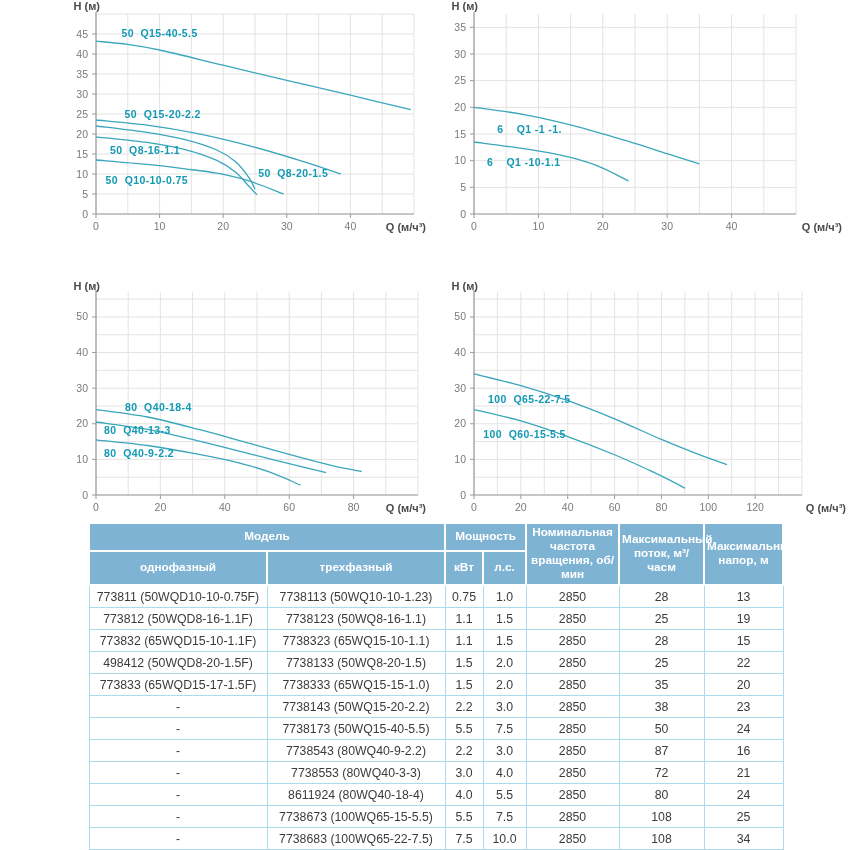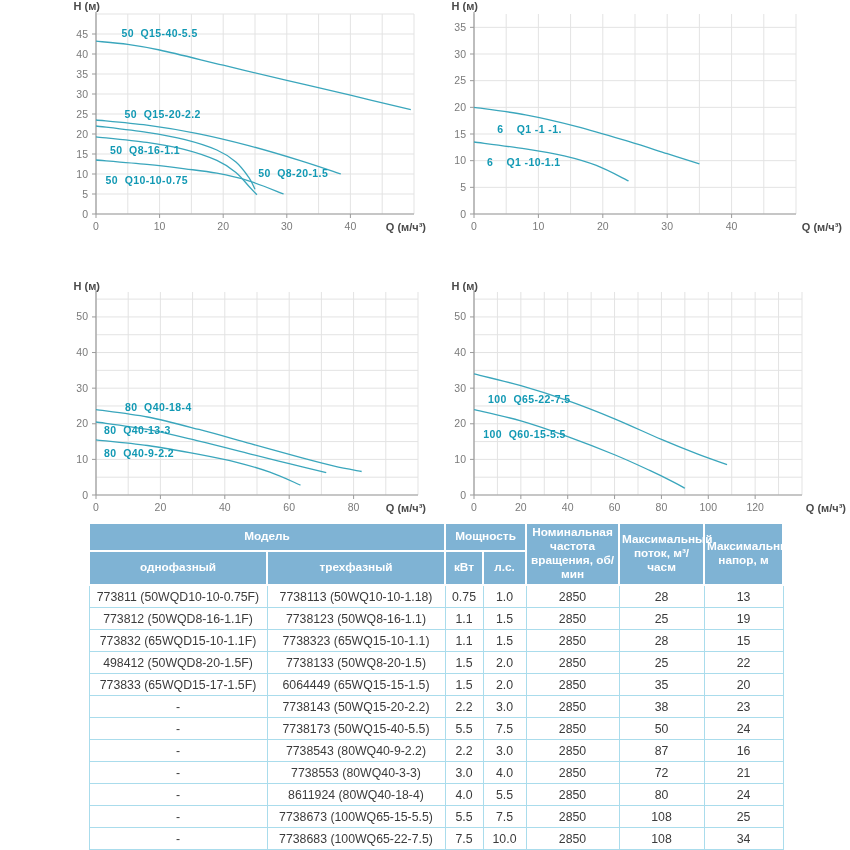--- a/index.html
+++ b/index.html
@@ -296,21 +296,21 @@
       <tr class="hrow2">
         <th>однофазный</th>
         <th>трехфазный</th>
         <th>кВт</th>
         <th>л.с.</th>
       </tr>
     </thead>
     <tbody id="tbody">
         <tr>
           <td>773811 (50WQD10-10-0.75F)</td>
-          <td>7738113 (50WQ10-10-1.18)</td>
+          <td>7738113 (50WQ10-10-1.23)</td>
           <td>0.75</td>
           <td>1.0</td>
           <td>2850</td>
           <td>28</td>
           <td>13</td>
         </tr>
         <tr>
           <td>773812 (50WQD8-16-1.1F)</td>
           <td>7738123 (50WQ8-16-1.1)</td>
           <td>1.1</td>
@@ -332,21 +332,21 @@
           <td>498412 (50WQD8-20-1.5F)</td>
           <td>7738133 (50WQ8-20-1.5)</td>
           <td>1.5</td>
           <td>2.0</td>
           <td>2850</td>
           <td>25</td>
           <td>22</td>
         </tr>
         <tr>
           <td>773833 (65WQD15-17-1.5F)</td>
-          <td>6064449 (65WQ15-15-1.5)</td>
+          <td>7738333 (65WQ15-15-1.0)</td>
           <td>1.5</td>
           <td>2.0</td>
           <td>2850</td>
           <td>35</td>
           <td>20</td>
         </tr>
         <tr>
           <td>-</td>
           <td>7738143 (50WQ15-20-2.2)</td>
           <td>2.2</td>

